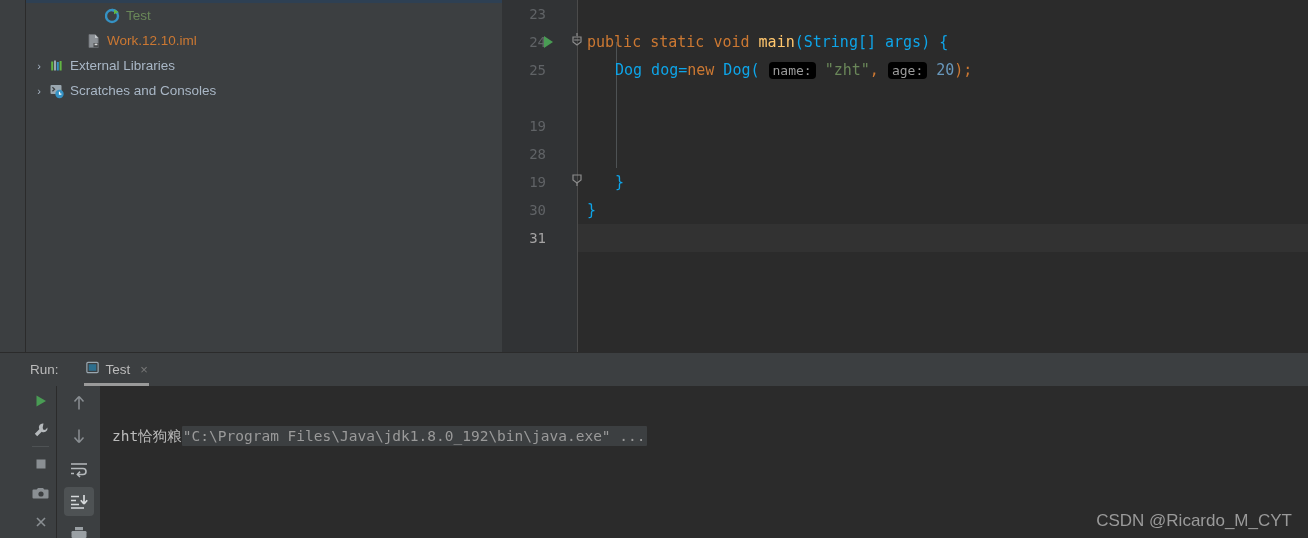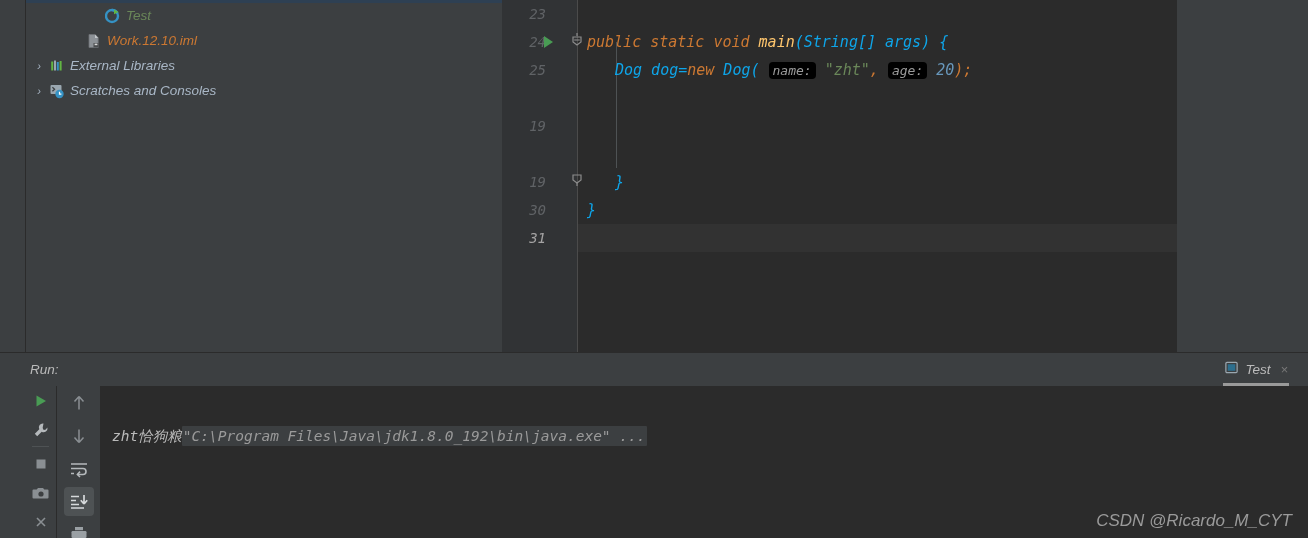--- a/index.html
+++ b/index.html
@@ -2,21 +2,21 @@
 <html><head>
 <meta charset="utf-8">
 <style>
   html,body{margin:0;padding:0;}
   body{
     width:1308px;height:538px;overflow:hidden;
     background:#3c3f41;
     font-family:"Liberation Sans", sans-serif;
     -webkit-font-smoothing:antialiased;
   }
-  #app{position:relative;width:1177px;height:538px;font-style:italic;}
+  #app{position:relative;width:1308px;height:538px;}
 
   
   .left-strip{
     position:absolute;left:0;top:0;width:25px;height:538px;
     background:#3c3f41;border-right:1px solid #2b2b2b;
   }
   .structure-tab{
     position:absolute;left:-22px;top:453px;width:70px;height:20px;
     transform:rotate(-90deg);transform-origin:center center;
     color:#9da2a6;font-size:12px;letter-spacing:.2px;
@@ -92,22 +92,22 @@
     background:#000000;color:#9b9b9b;border-radius:4px;
     padding:1px 4px;font-size:13px;
   }
 
   
   .run-window{
     position:absolute;left:0;top:352px;width:1308px;height:186px;
     background:#3c3f41;border-top:1px solid #2b2b2b;
   }
   .run-header{
-    position:absolute;left:26px;top:0;right:16px;height:33px;
-    display:flex;align-items:center;justify-content:space-between;
+    position:absolute;left:26px;top:0;right:0;height:33px;
+    display:flex;align-items:center;
   }
   .run-label{color:#bbbbbb;font-size:13.5px;margin-left:4px;}
   .run-tab{
     position:relative;margin-left:22px;height:33px;
     display:flex;align-items:center;gap:6px;padding:0 4px;
   }
   .run-tab .tab-title{color:#bbbbbb;font-size:13.5px;}
   .run-tab .tab-close{color:#787878;font-size:13px;margin-left:4px;}
   .run-tab .tab-underline{
     position:absolute;left:3px;right:3px;bottom:0;height:3px;background:#9a9a9a;
@@ -243,20 +243,23 @@
     <div class="code-line" style="position:absolute;top:56px;left:0;right:0;">
       <span class="ln">25</span>
       <span class="code-text" style="left:113px;"><span class="pln">Dog dog=</span><span class="kw">new</span><span class="pln"> Dog(</span> <span class="hint">name:</span> <span class="str">"zht"</span><span class="kw">,</span> <span class="hint">age:</span> <span class="num">20</span><span class="kw">);</span></span>
     </div>
 
 
     <div class="code-line" style="position:absolute;top:112px;left:0;right:0;">
       <span class="ln">19</span>
     </div>
 
+    <div class="code-line" style="position:absolute;top:140px;left:0;right:0;">
+      <span class="ln">28</span>
+    </div>
 
     <div class="code-line" style="position:absolute;top:168px;left:0;right:0;">
       <span class="ln">19</span>
       <span class="gut-icons">
         <span class="fold">
           <svg width="12" height="18" viewBox="0 0 12 18">
             <path d="M2 2 h8 v5 l-4 3 l-4 -3 Z" fill="none" stroke="#8c8c8c" stroke-width="1.2"></path>
             <path d="M6 10 v3" stroke="#8c8c8c" stroke-width="1.2"></path>
           </svg>
         </span>

